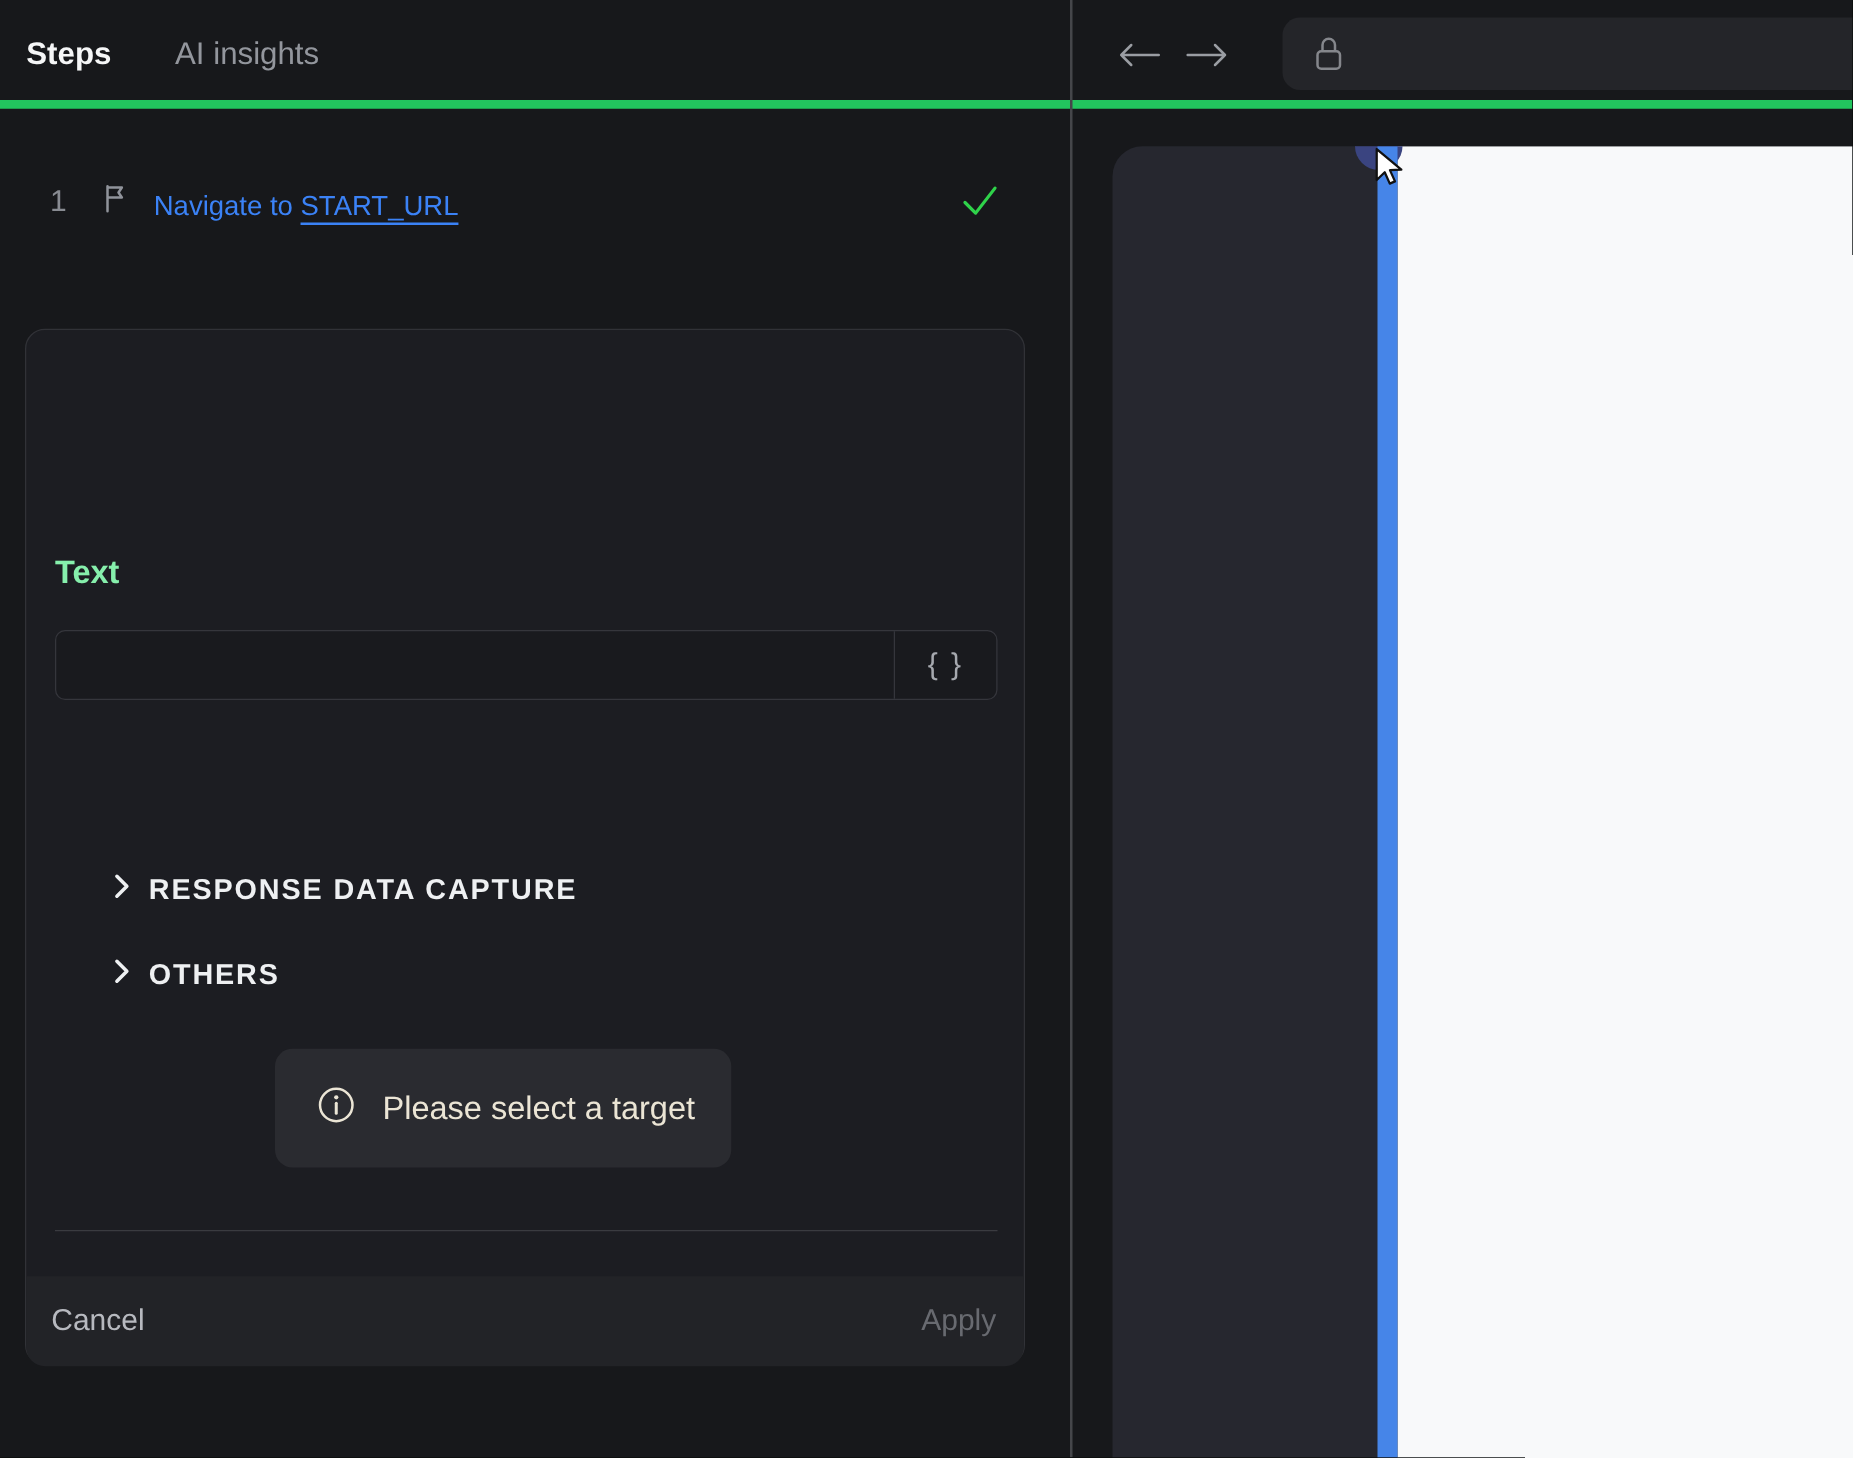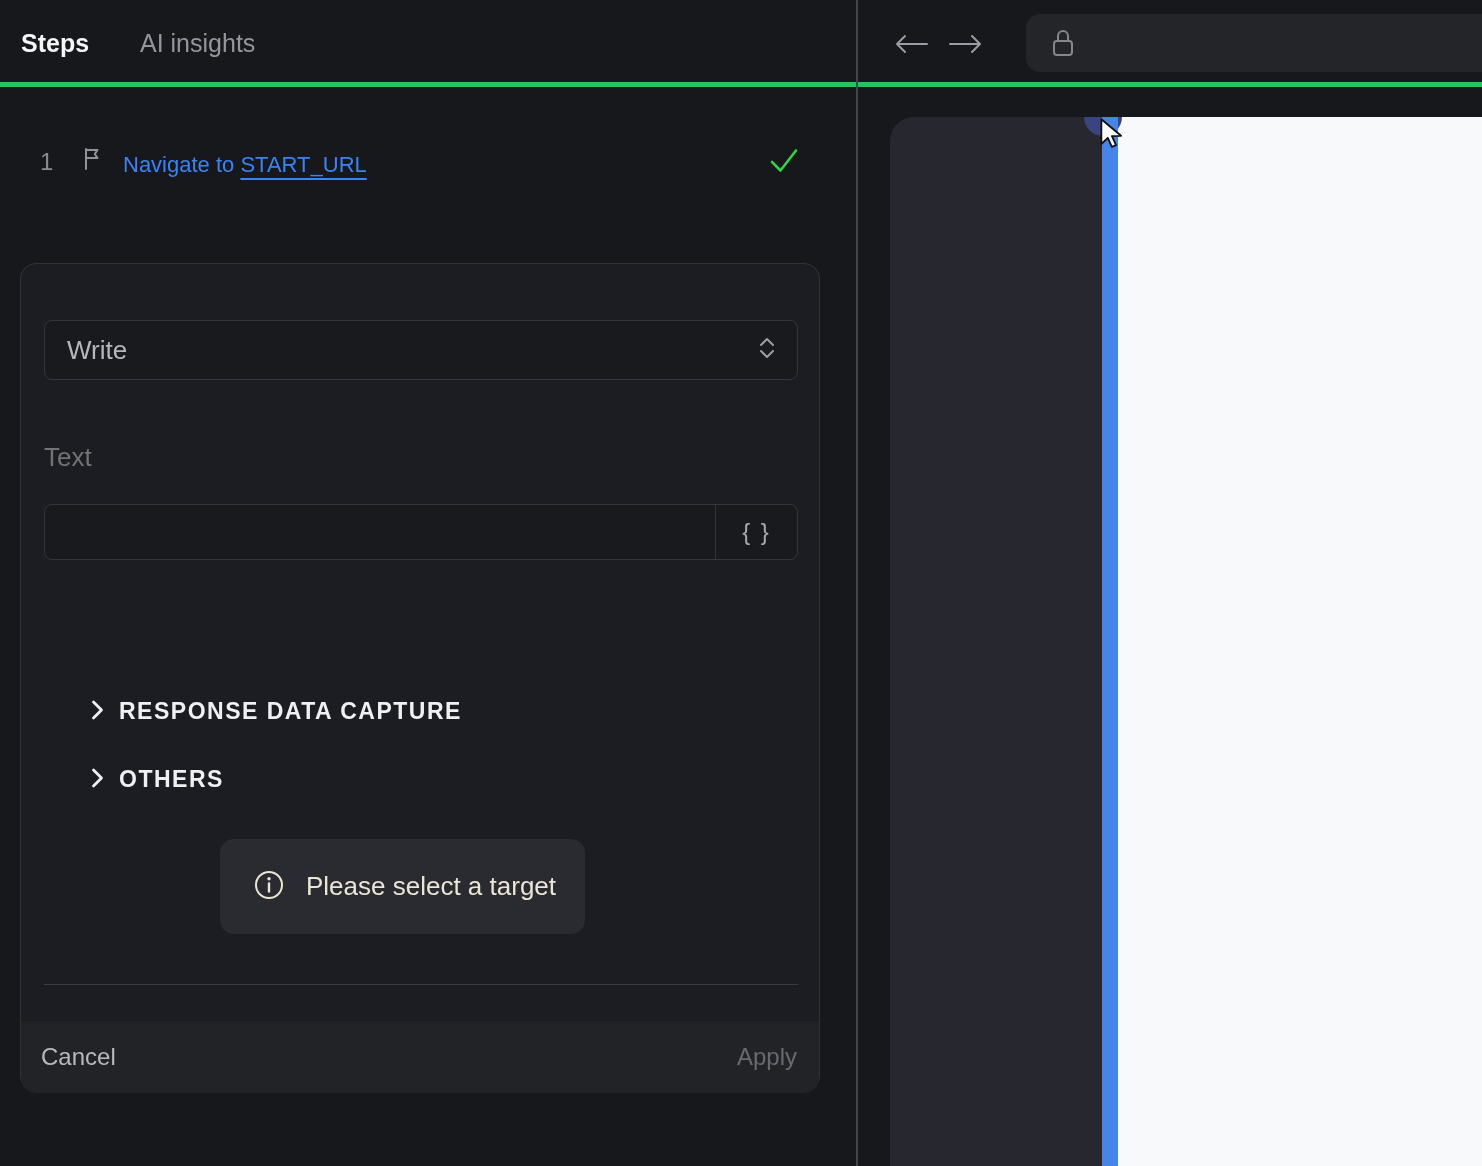--- a/index.html
+++ b/index.html
@@ -4,21 +4,21 @@
 <style>
   * { margin:0; padding:0; box-sizing:border-box; }
   body { background:#000; }
   .root{
     position:relative; width:1482px; height:1166px; overflow:hidden;
     background:#17181b; font-family:"Liberation Sans", sans-serif;
     -webkit-font-smoothing:antialiased;
   }
   
   .topbar{ position:absolute; left:0; top:0; width:100%; height:87px;
-    border-bottom:5px solid #22c55e; }
+    border-bottom:7px solid #22c55e; }
   .tab{ position:absolute; top:0; height:87px; display:flex; align-items:center;
     font-size:25px; cursor:default; }
   .tab-steps{ left:21px; color:#f5f6f7; font-weight:600; }
   .tab-ai{ left:140px; color:#93969d; font-weight:400; }
   .nav-arrow{ position:absolute; top:34px; }
   .nav-back{ left:894px; } .nav-forward{ left:949px; }
   .urlbar{ position:absolute; left:1026px; top:14px; width:480px; height:58px;
     background:#242529; border-radius:14px; }
   .lock{ position:absolute; left:24px; top:13px; }
 
@@ -35,21 +35,21 @@
   .step-check{ position:absolute; left:768px; top:6px; }
 
   
   .card{ position:absolute; left:20px; top:263px; width:800px; height:829px;
     background:#1c1d22; border:1px solid #313237; border-radius:16px; }
   .select{ position:absolute; left:23px; top:56px; width:754px; height:60px;
     background:#191a1e; border:1px solid #35363c; border-radius:8px;
     display:flex; align-items:center; padding:0 22px; cursor:pointer; }
   .select-value{ font-size:26px; color:#b5b7bd; flex:1; }
   .field-label{ position:absolute; left:23px; top:178px; font-size:26px;
-    font-weight:400; color:#737373; }
+    font-weight:700; color:#86efac; }
   .inputwrap{ position:absolute; left:23px; top:240px; width:754px; height:56px;
     background:#191a1e; border:1px solid #35363c; border-radius:8px; display:flex; }
   .inputwrap input{ flex:1; background:transparent; border:none; outline:none;
     color:#d5d7db; font-size:24px; padding:0 18px;
     font-family:"Liberation Sans", sans-serif; }
   .var-btn{ width:82px; border-left:1px solid #35363c; display:flex;
     align-items:center; justify-content:center; font-size:24px; color:#a6a9af;
     letter-spacing:2px; cursor:pointer; }
   .adv-row{ position:absolute; left:23px; top:342px; display:flex;
     align-items:center; gap:13px; cursor:pointer; }
@@ -130,29 +130,20 @@
     </span>
     <span class="step-check">
       <svg width="32" height="30" viewBox="0 0 32 30" fill="none">
         <path d="M4 16 L12.5 24.5 L28 4.5" stroke="#2fd24a" stroke-width="2.6" stroke-linecap="round" stroke-linejoin="round"></path>
       </svg>
     </span>
   </div>
 
   <div class="card">
 
-    <div class="select">
-      <span class="select-value">Write</span>
-      <span>
-        <svg width="16" height="22" viewBox="0 0 16 22" fill="none">
-          <path d="M2 8 L8 2 L14 8" stroke="#9b9ea5" stroke-width="2" stroke-linecap="round" stroke-linejoin="round"></path>
-          <path d="M2 14 L8 20 L14 14" stroke="#9b9ea5" stroke-width="2" stroke-linecap="round" stroke-linejoin="round"></path>
-        </svg>
-      </span>
-    </div>
 
     <div class="field-label">Text</div>
 
     <div class="inputwrap">
       <input type="text" value="" style="">
       <div class="var-btn">{ }</div>
     </div>
 
 
     <div class="sec-row sec-response">

